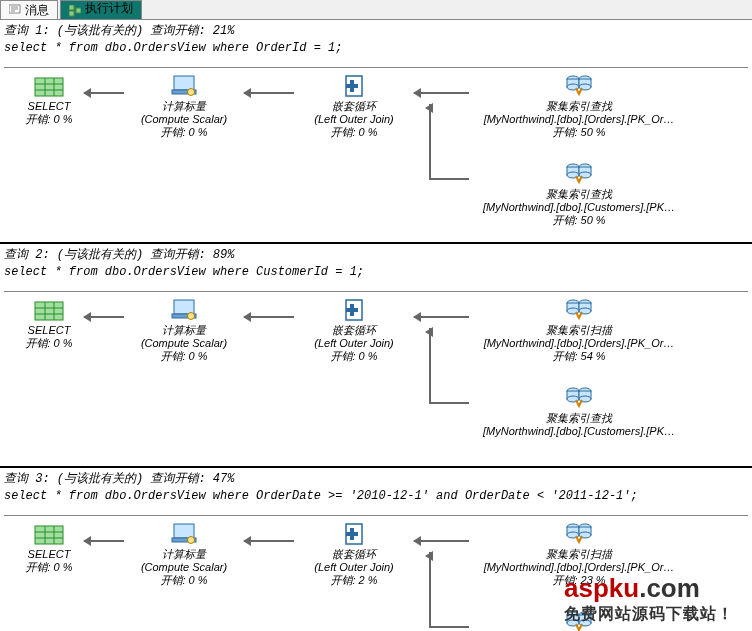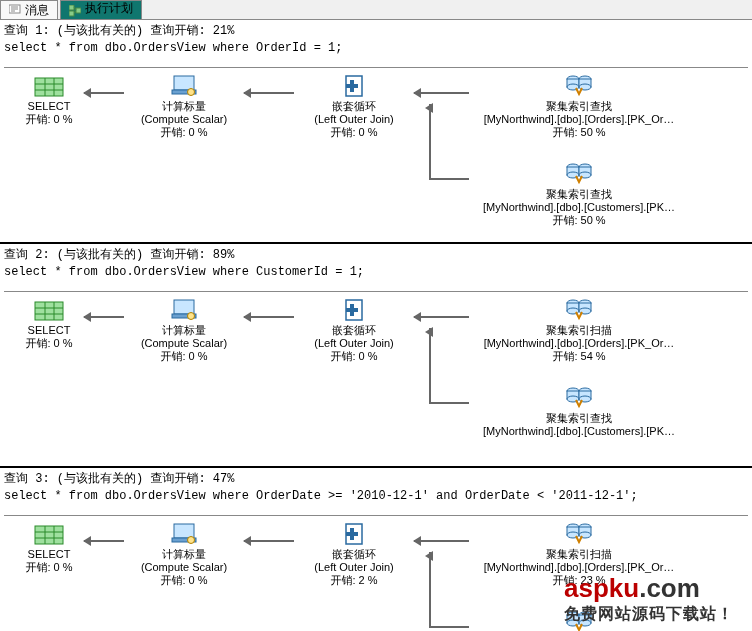--- a/index.html
+++ b/index.html
@@ -34,20 +34,21 @@
 
     .plan-content {
       height: 611px;
       overflow-y: auto;
     }
 
     .query-section {
       border-bottom: 2px solid #000;
       padding: 2px 4px 8px 4px;
       position: relative;
+      font-style: italic;
     }
     .query-header {
       font-family: "Courier New", monospace;
       font-size: 12px;
       line-height: 15px;
       padding: 2px 0;
     }
     .query-sql {
       font-family: "Courier New", monospace;
       font-size: 12px;

